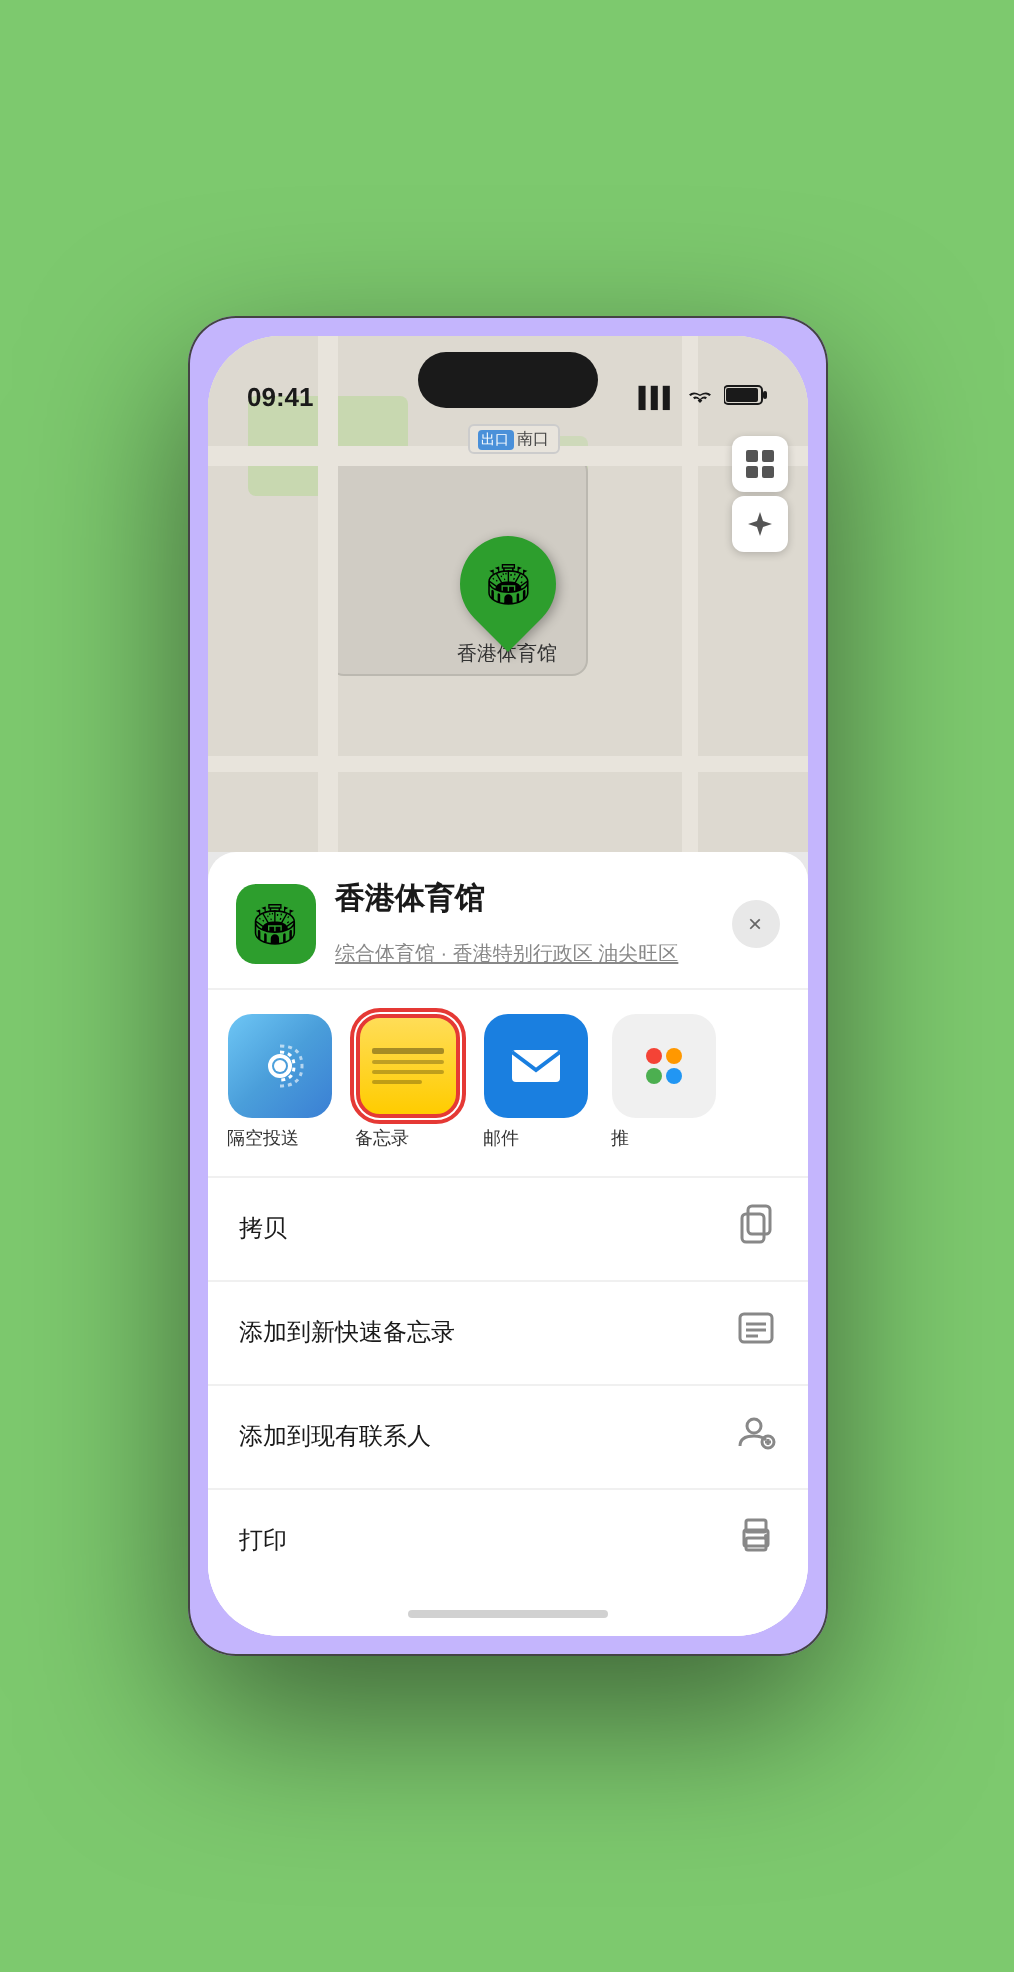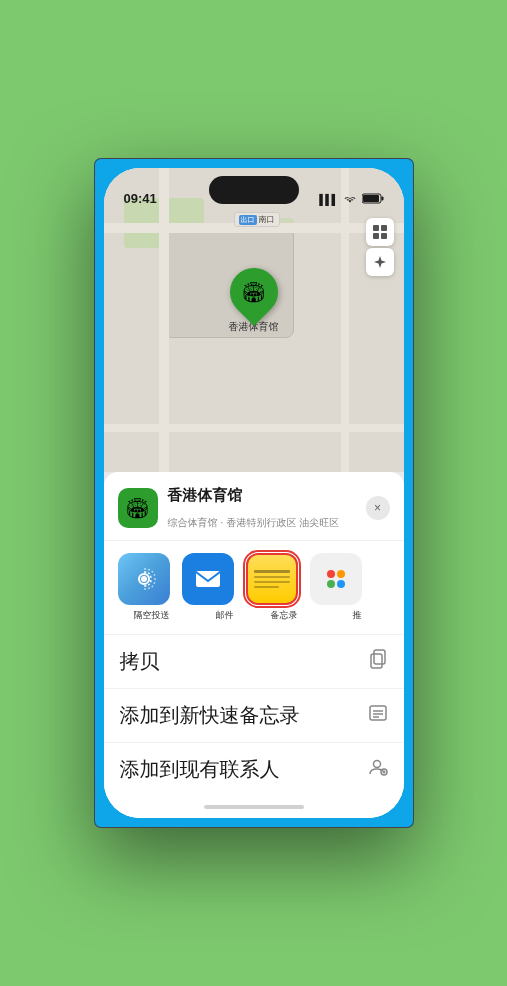--- a/index.html
+++ b/index.html
@@ -9,22 +9,22 @@
       display: flex;
       justify-content: center;
       align-items: center;
       min-height: 100vh;
       font-family: -apple-system, 'PingFang SC', 'Helvetica Neue', sans-serif;
     }
 
     .phone-frame {
       width: 320px;
       height: 670px;
-      background: #0ea5e9;
-      border-radius: 7px;
+      background: #c4b5fd;
+      border-radius: 24px;
       padding: 10px;
       position: relative;
       box-shadow: 0 30px 80px rgba(0,0,0,0.5), inset 0 0 0 1px #444;
     }
 
     .phone-screen {
       width: 100%;
       height: 100%;
       border-radius: 36px;
       overflow: hidden;
@@ -218,20 +218,21 @@
     .venue-name {
       font-size: 15px;
       font-weight: 600;
       color: #1a1a1a;
     }
 
     .venue-sub {
       font-size: 10px;
       color: #888;
       margin-top: 11px;
+      text-decoration: underline;
     }
 
     .close-btn {
       width: 24px;
       height: 24px;
       background: #e8e8e8;
       border-radius: 50%;
       display: flex;
       align-items: center;
       justify-content: center;
@@ -246,21 +247,21 @@
       display: flex;
       padding: 12px 10px;
       gap: 8px;
       overflow-x: auto;
       border-bottom: 1px solid #f0f0f0;
     }
 
     .share-item {
       display: flex;
       flex-direction: column;
-      align-items: flex-end;
+      align-items: flex-start;
       gap: 4px;
       min-width: 56px;
       cursor: pointer;
     }
 
     .share-icon-wrap {
       width: 52px;
       height: 52px;
       border-radius: 12px;
       display: flex;
@@ -306,21 +307,21 @@
       padding: 13px 16px;
       border-bottom: 1px solid #f0f0f0;
       cursor: pointer;
     }
 
     .action-item:last-child {
       border-bottom: none;
     }
 
     .action-text {
-      font-size: 20px;
+      font-size: 12px;
       color: #1a1a1a;
     }
 
     .action-icon {
       font-size: 18px;
       color: #666;
     }
 
     
     .home-indicator {
@@ -446,39 +447,39 @@
               <path d="M15 8 Q22 8 22 15 Q22 22 15 22" fill="none" stroke="white" stroke-width="1.5" stroke-dasharray="2"></path>
               <path d="M15 5 Q26 5 26 15 Q26 25 15 25" fill="none" stroke="white" stroke-width="1.5" stroke-dasharray="2" opacity="0.6"></path>
               <circle cx="15" cy="15" r="3" fill="white"></circle>
             </svg>
           </div>
           <span class="share-label">隔空投送</span>
         </div>
 
 
         <div class="share-item">
-          <div class="share-icon-wrap mail">
-            <svg width="30" height="30" viewBox="0 0 30 30">
-              <rect x="3" y="7" width="24" height="16" rx="2" fill="white"></rect>
-              <path d="M3 8 L15 17 L27 8" fill="none" stroke="#1a7fe0" stroke-width="2"></path>
-            </svg>
-          </div>
-          <span class="share-label">邮件</span>
-        </div>
-
-        <div class="share-item">
           <div class="share-icon-wrap notes" style="position:relative;">
             <div style="width:100%;height:100%;display:flex;flex-direction:column;padding:8px 6px;gap:3px;justify-content:center;">
               <div style="height:3px;background:rgba(0,0,0,0.35);border-radius:1px;"></div>
               <div style="height:2px;background:rgba(0,0,0,0.25);border-radius:1px;"></div>
               <div style="height:2px;background:rgba(0,0,0,0.25);border-radius:1px;"></div>
               <div style="height:2px;background:rgba(0,0,0,0.25);border-radius:1px;width:70%;"></div>
             </div>
           </div>
           <span class="share-label">备忘录</span>
+        </div>
+
+        <div class="share-item">
+          <div class="share-icon-wrap mail">
+            <svg width="30" height="30" viewBox="0 0 30 30">
+              <rect x="3" y="7" width="24" height="16" rx="2" fill="white"></rect>
+              <path d="M3 8 L15 17 L27 8" fill="none" stroke="#1a7fe0" stroke-width="2"></path>
+            </svg>
+          </div>
+          <span class="share-label">邮件</span>
         </div>
 
         <div class="share-item">
           <div style="width:52px;height:52px;border-radius:12px;background:#f0f0f0;display:flex;flex-direction:column;align-items:center;justify-content:center;gap:2px;">
             <div style="display:flex;gap:2px;">
               <div style="width:8px;height:8px;background:#f44336;border-radius:50%;"></div>
               <div style="width:8px;height:8px;background:#ff9800;border-radius:50%;"></div>
             </div>
             <div style="display:flex;gap:2px;">
               <div style="width:8px;height:8px;background:#4caf50;border-radius:50%;"></div>
@@ -521,20 +522,31 @@
             <svg width="20" height="20" viewBox="0 0 20 20">
               <circle cx="9" cy="7" r="3.5" fill="none" stroke="#888" stroke-width="1.5"></circle>
               <path d="M2 17 Q2 12 9 12 Q13 12 15 14" fill="none" stroke="#888" stroke-width="1.5"></path>
               <circle cx="16" cy="15" r="3" fill="none" stroke="#888" stroke-width="1.5"></circle>
               <line x1="14.5" y1="15" x2="17.5" y2="15" stroke="#888" stroke-width="1.5"></line>
               <line x1="16" y1="13.5" x2="16" y2="16.5" stroke="#888" stroke-width="1.5"></line>
             </svg>
           </span>
         </div>
 
+        <div class="action-item">
+          <span class="action-text">打印</span>
+          <span class="action-icon">
+            <svg width="20" height="20" viewBox="0 0 20 20">
+              <rect x="4" y="7" width="12" height="8" rx="1" fill="none" stroke="#888" stroke-width="1.5"></rect>
+              <rect x="5" y="2" width="10" height="6" rx="1" fill="none" stroke="#888" stroke-width="1.5"></rect>
+              <rect x="5" y="11" width="10" height="6" rx="1" fill="none" stroke="#888" stroke-width="1.5"></rect>
+              <circle cx="15" cy="10" r="1" fill="#888"></circle>
+            </svg>
+          </span>
+        </div>
 
       </div>
 
       <div class="home-indicator">
         <div class="home-bar"></div>
       </div>
 
     </div>
   </div>
 </div>

